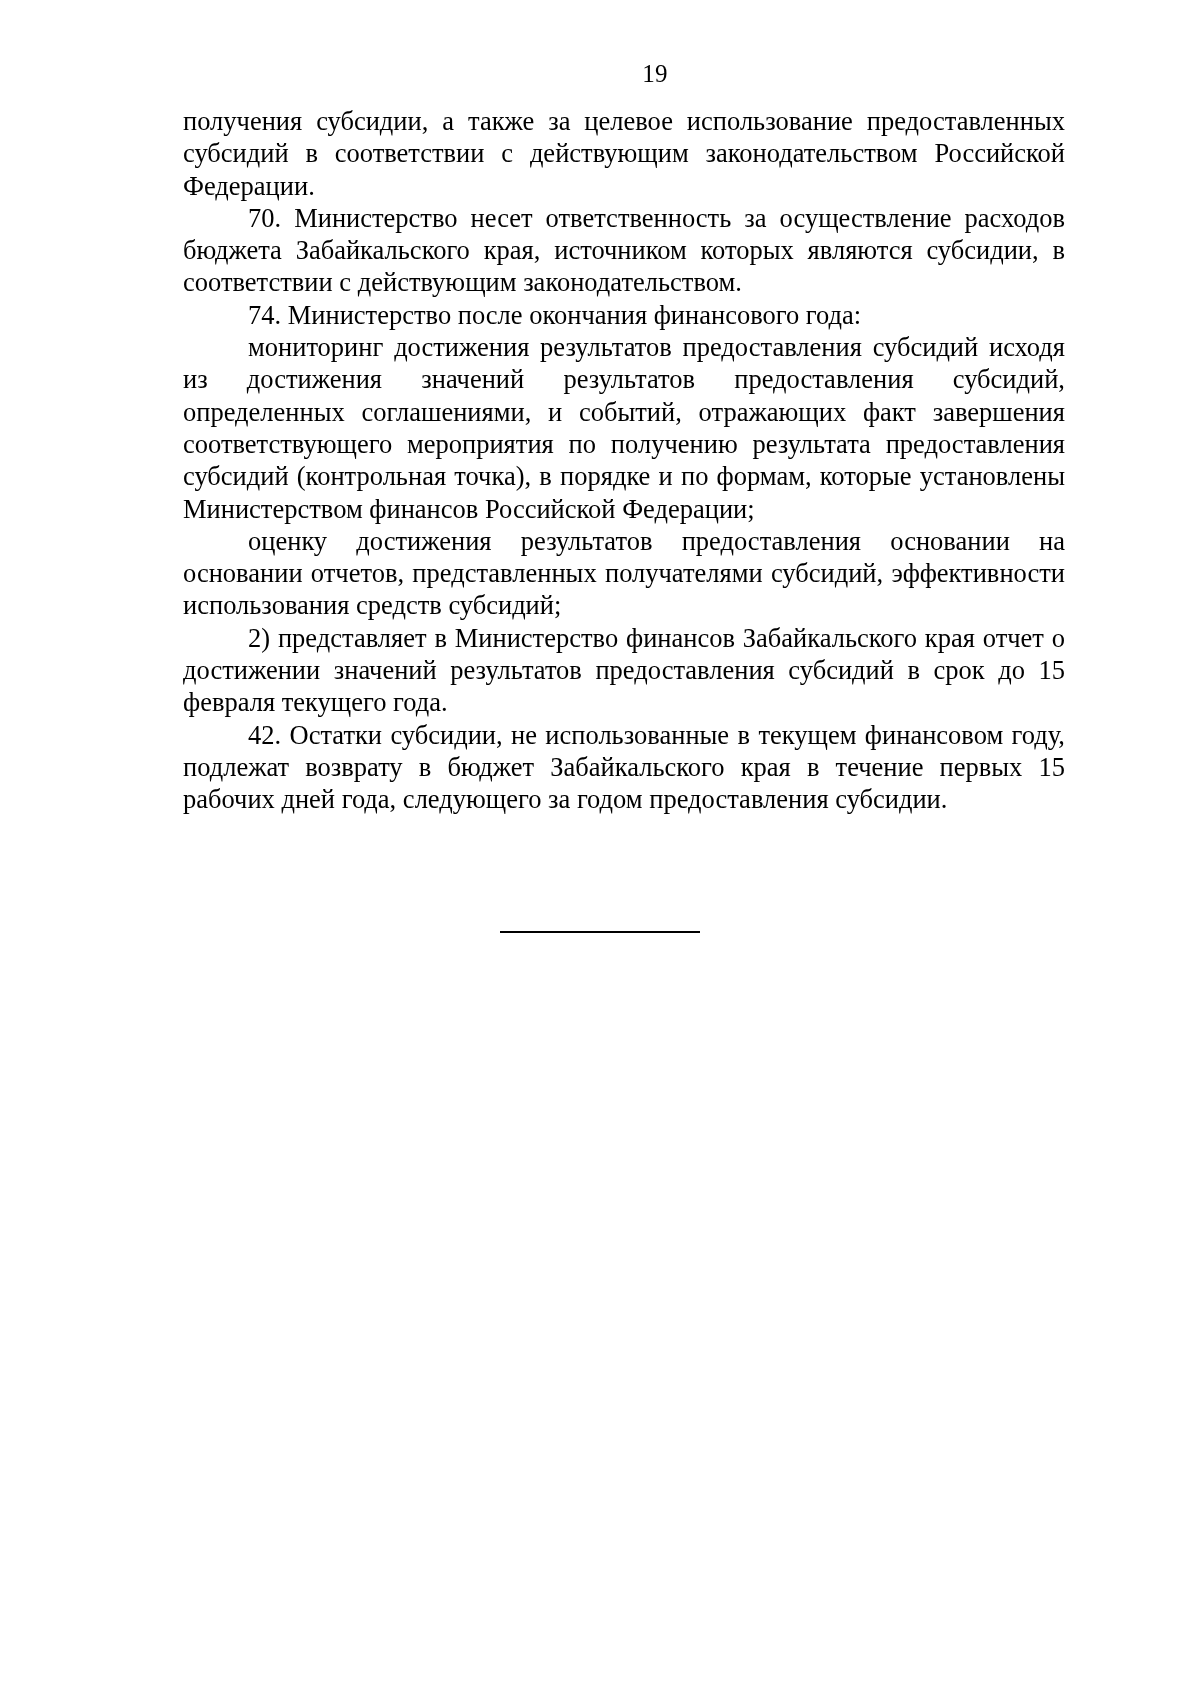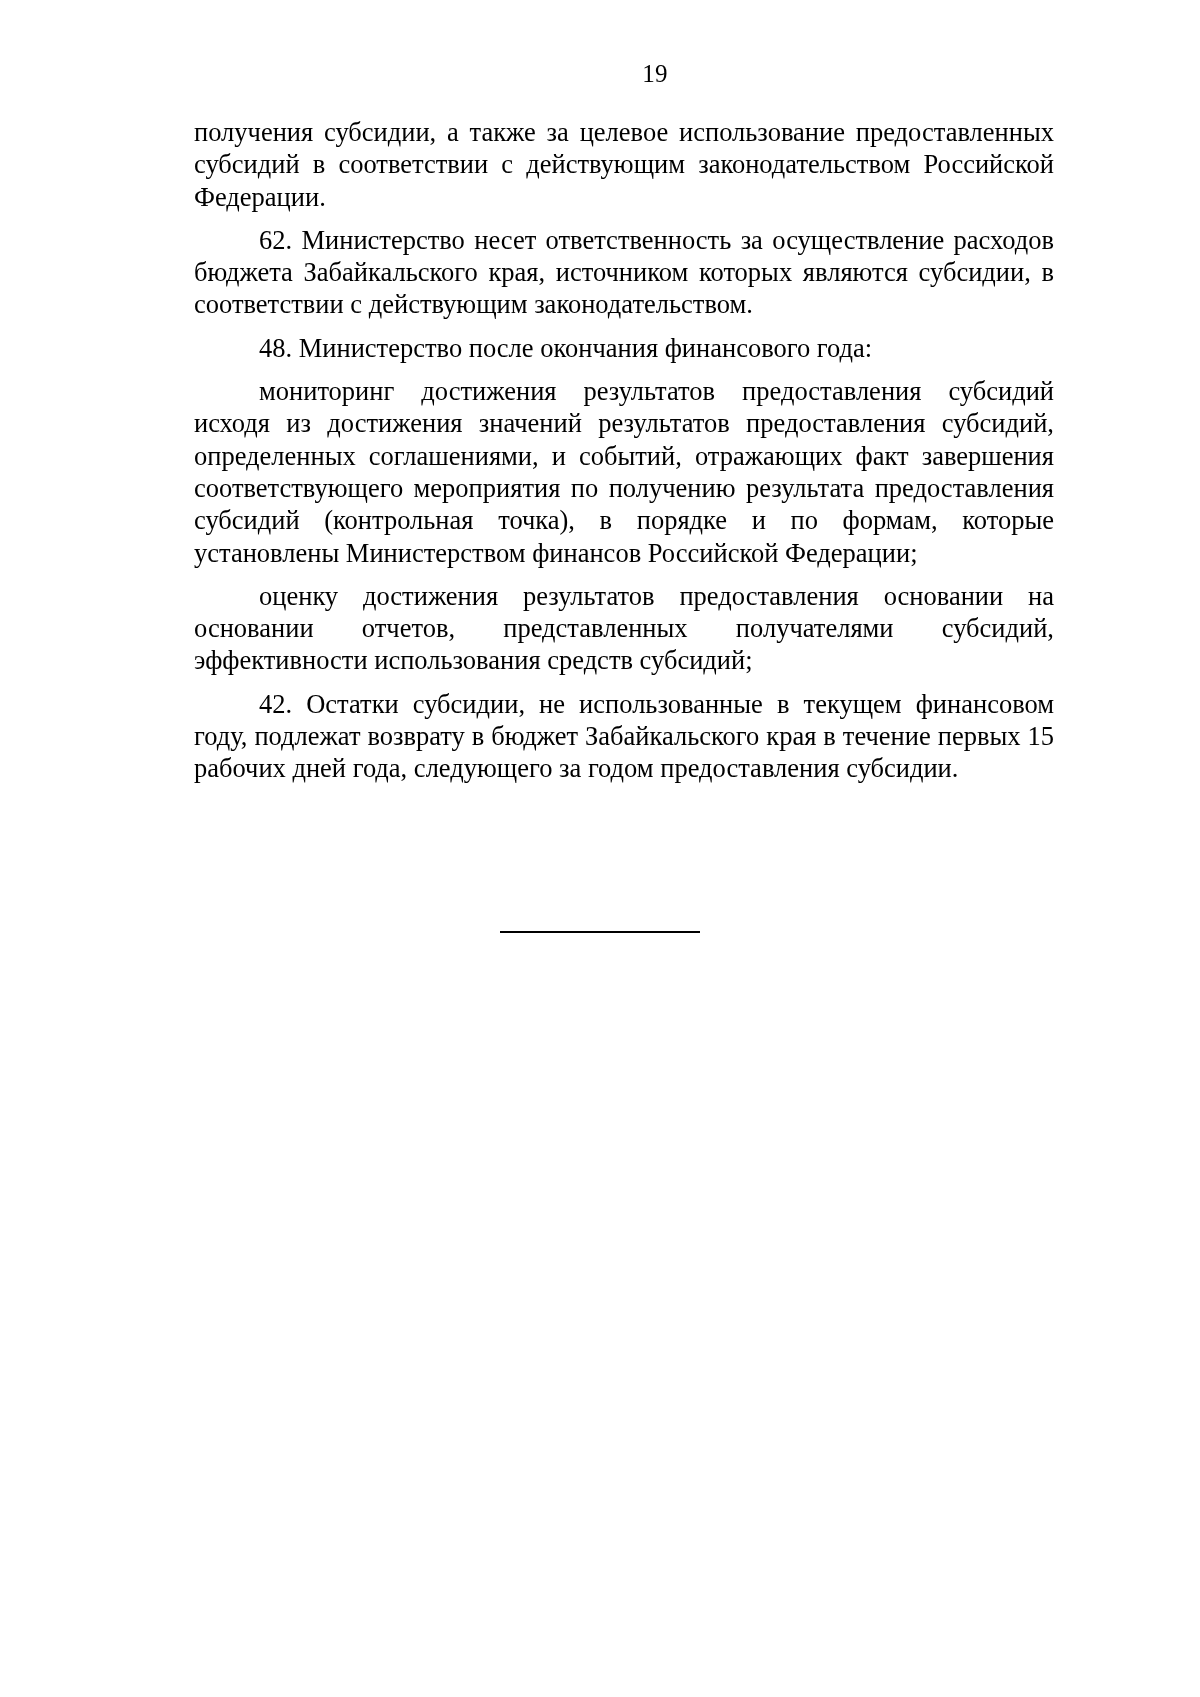--- a/index.html
+++ b/index.html
@@ -33,21 +33,21 @@
     padding-left: 110px;
     box-sizing: border-box;
   }
   .body-block {
     position: absolute;
     top: 105px;
     left: 183px;
     width: 882px;
   }
   p.para {
-    margin: 11px;
+    margin: 0;
     font-size: 26.5px;
     line-height: 32.3px;
     text-align: justify;
     text-justify: inter-word;
     text-indent: 0;
     word-spacing: 0;
     hyphens: none;
   }
   p.indent {
     text-indent: 65px;
@@ -72,29 +72,30 @@
 <body>
 
 <div class="page">
 
   <div class="page-number">19</div>
 
   <div class="body-block">
 
     <p class="para">получения субсидии, а также за целевое использование предоставленных субсидий в соответствии с действующим законодательством Российской Федерации.</p>
 
-    <p class="para indent">62. Министерство несет ответственность за осуществление расходов бюджета Забайкальского края, источником которых являются субсидии, в соответствии с действующим законодательством.</p>
+    <p class="para indent">70. Министерство несет ответственность за осуществление расходов бюджета Забайкальского края, источником которых являются субсидии, в соответствии с действующим законодательством.</p>
 
-    <p class="para indent">48. Министерство после окончания финансового года:</p>
+    <p class="para indent">74. Министерство после окончания финансового года:</p>
 
 
     <p class="para indent">мониторинг достижения результатов предоставления субсидий исходя из достижения значений результатов предоставления субсидий, определенных соглашениями, и событий, отражающих факт завершения соответствующего мероприятия по получению результата предоставления субсидий (контрольная точка), в порядке и по формам, которые установлены Министерством финансов Российской Федерации;</p>
 
     <p class="para indent">оценку достижения результатов предоставления основании на основании отчетов, представленных получателями субсидий, эффективности использования средств субсидий;</p>
 
+    <p class="para indent">2) представляет в Министерство финансов Забайкальского края отчет о достижении значений результатов предоставления субсидий в срок до 15 февраля текущего года.</p>
 
     <p class="para indent">42. Остатки субсидии, не использованные в текущем финансовом году, подлежат возврату в бюджет Забайкальского края в течение первых 15 рабочих дней года, следующего за годом предоставления субсидии.</p>
 
   </div>
 
   <div class="rule-wrap">
     <span class="rule"></span>
   </div>
 
 </div>

